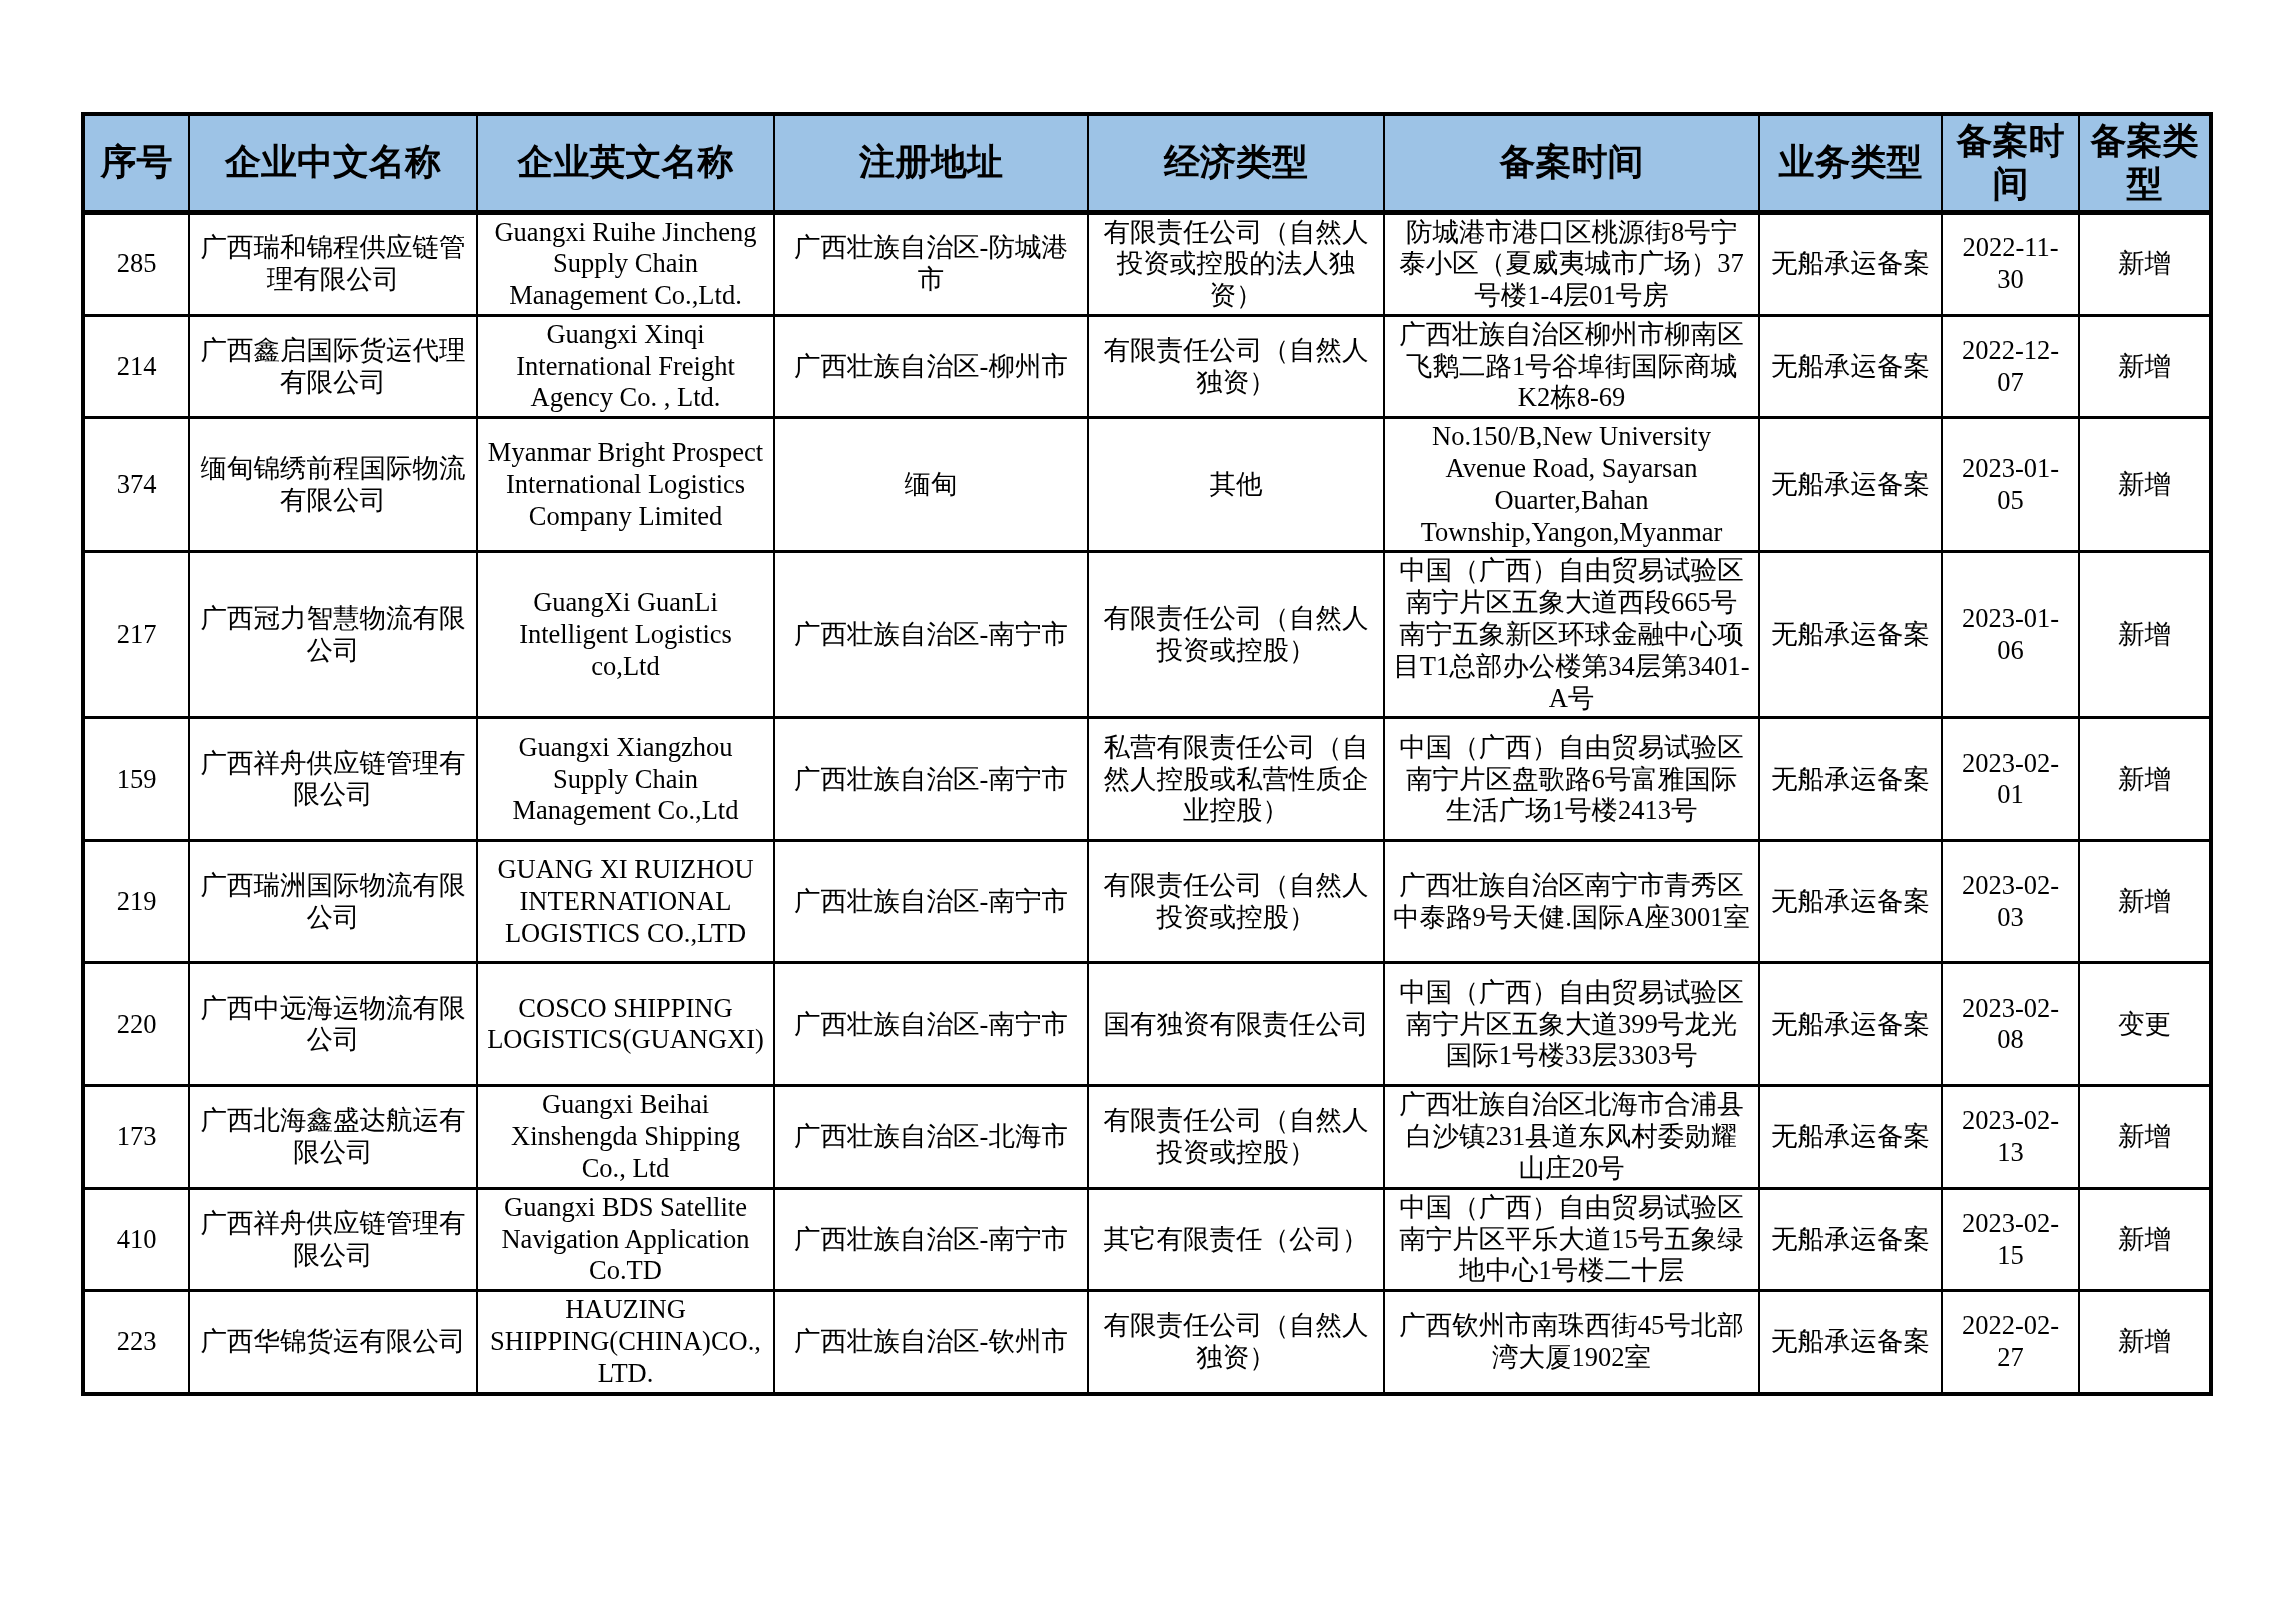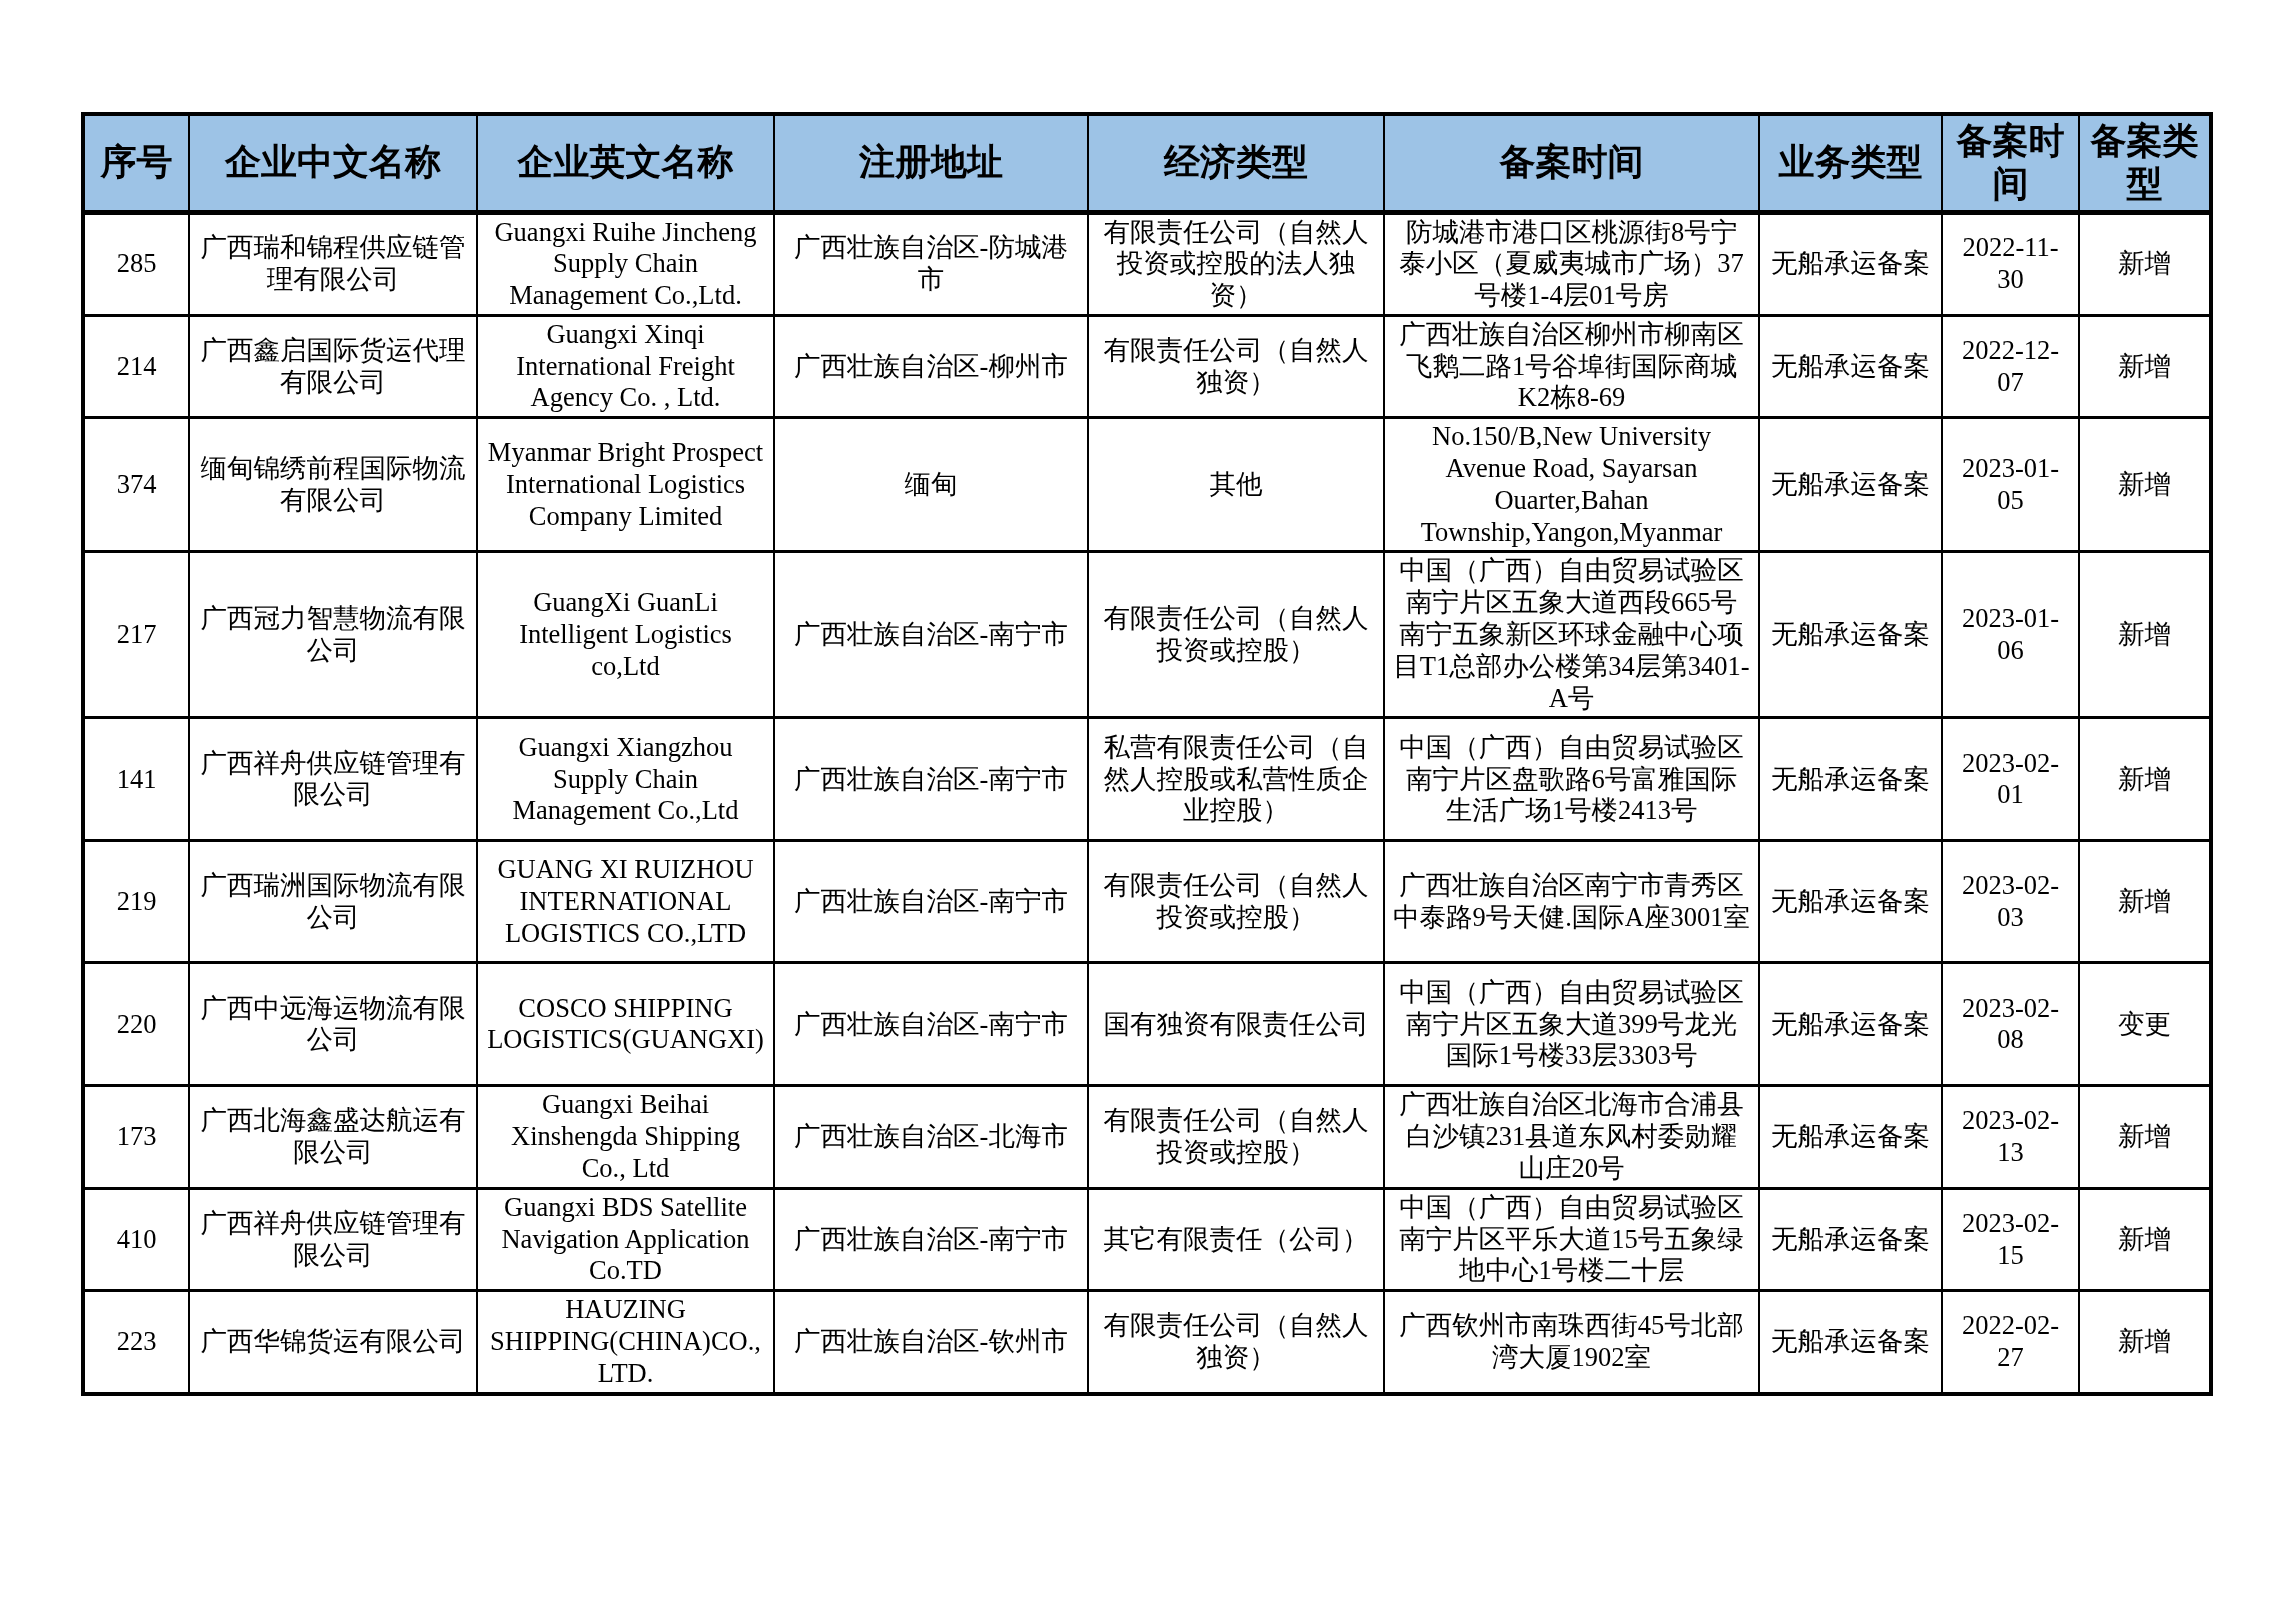--- a/index.html
+++ b/index.html
@@ -142,21 +142,21 @@
           <td>广西冠力智慧物流有限公司</td>
           <td>GuangXi GuanLi Intelligent Logistics co,Ltd</td>
           <td>广西壮族自治区-南宁市</td>
           <td>有限责任公司（自然人投资或控股）</td>
           <td>中国（广西）自由贸易试验区南宁片区五象大道西段665号南宁五象新区环球金融中心项目T1总部办公楼第34层第3401-A号</td>
           <td>无船承运备案</td>
           <td>2023-01-06</td>
           <td>新增</td>
         </tr>
         <tr>
-          <td>141</td>
+          <td>159</td>
           <td>广西祥舟供应链管理有限公司</td>
           <td>Guangxi Xiangzhou Supply Chain Management Co.,Ltd</td>
           <td>广西壮族自治区-南宁市</td>
           <td>私营有限责任公司（自然人控股或私营性质企业控股）</td>
           <td>中国（广西）自由贸易试验区南宁片区盘歌路6号富雅国际生活广场1号楼2413号</td>
           <td>无船承运备案</td>
           <td>2023-02-01</td>
           <td>新增</td>
         </tr>
         <tr>

